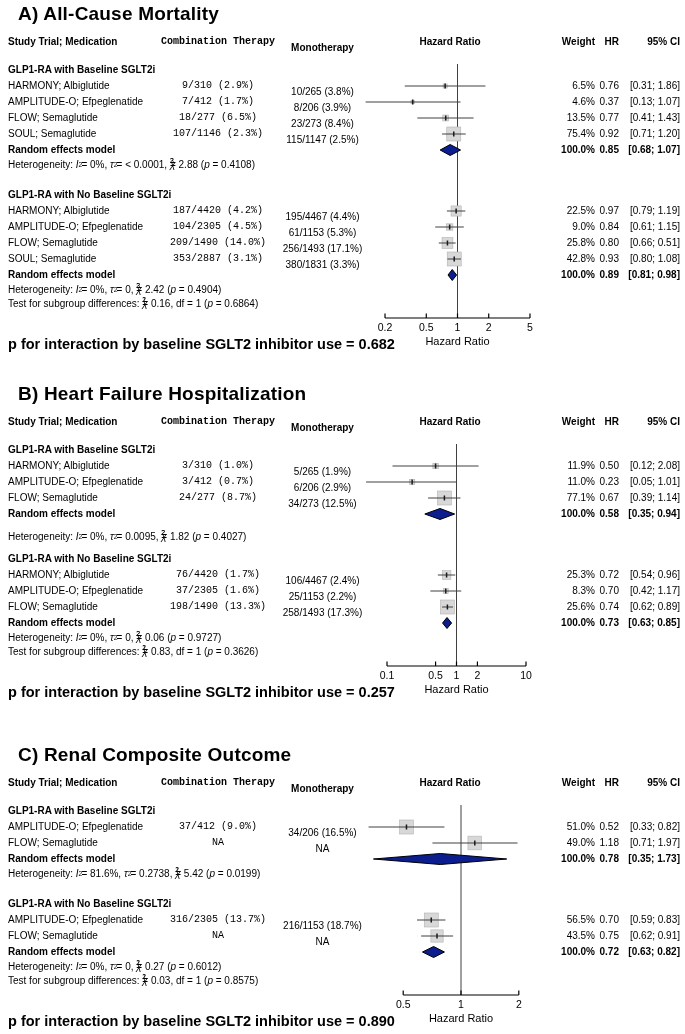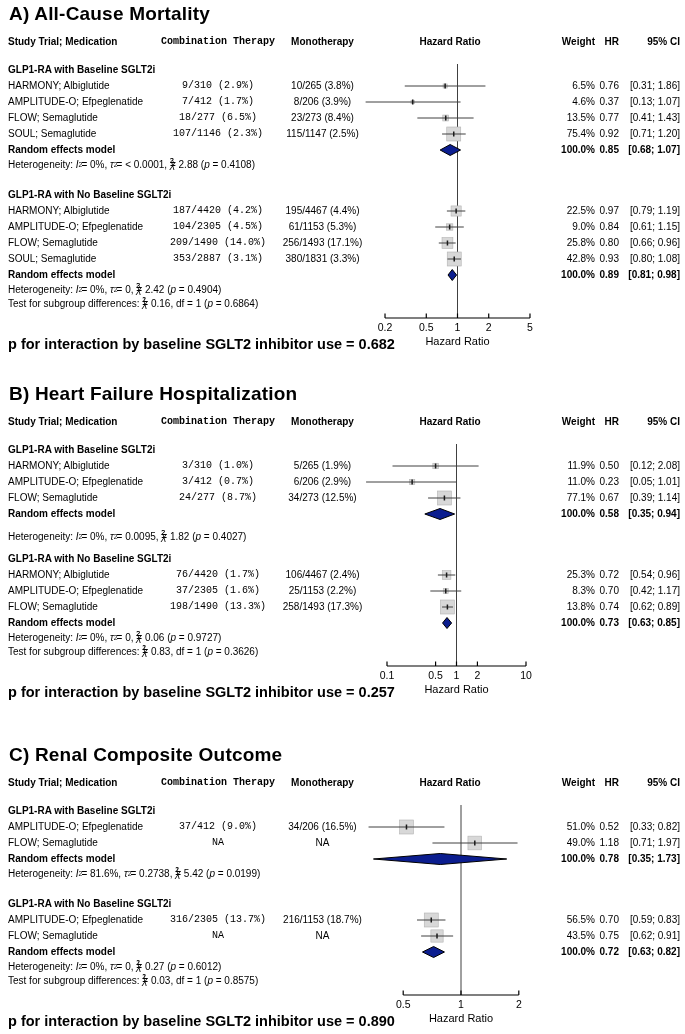--- a/index.html
+++ b/index.html
@@ -1,25 +1,25 @@
 <!DOCTYPE html>
 <html><head>
 <meta charset="utf-8">
 <style>
   html,body{margin:0;padding:0;background:#ffffff;width:685px;height:1034px;overflow:hidden;}
   body{font-family:"Liberation Sans","DejaVu Sans",sans-serif;color:#000;}
   .panel{position:absolute;left:0;width:685px;}
   #panelA{top:2px;} #panelB{top:382px;} #panelC{top:743px;}
-  .ptitle{margin:0 0 8px 0;padding-left:9px;font-size:19px;font-weight:bold;line-height:24px;height:24px;letter-spacing:.2px;}
+  .ptitle{margin:0 0 8px 0;padding-left:18px;font-size:19px;font-weight:bold;line-height:24px;height:24px;letter-spacing:.2px;}
   .rows{position:relative;width:685px;}
   .row{position:absolute;left:0;right:0;height:16px;line-height:16px;font-size:10px;white-space:nowrap;}
   .row span{position:absolute;white-space:nowrap;}
   .c-study{left:8px;}
   .c-combo{left:130px;width:176px;text-align:center;font-family:Liberation Mono, monospace;}
-  .c-mono{left:252px;width:141px;text-align:center;}
+  .c-mono{left:252px;width:141px;text-align:center;margin-top:6px;}
   .c-hrplot{left:365px;width:170px;text-align:center;}
   .c-weight{right:90px;text-align:right;}
   .c-hr{right:66px;text-align:right;}
   .c-ci{right:5px;text-align:right;}
   .bold{font-weight:bold;}
   .note{font-size:10px;line-height:14px;height:14px;}
   .note i{font-style:italic;}
   .sup{font-size:6.8px;vertical-align:4.5px;}
   .ss{display:inline-flex;flex-direction:column;align-items:flex-start;font-size:6.8px;line-height:5.6px;vertical-align:-3px;font-style:normal;}
   .chi{font-style:italic;}
@@ -148,21 +148,21 @@
         <span class="c-weight">9.0%</span>
         <span class="c-hr">0.84</span>
         <span class="c-ci">[0.61; 1.15]</span>
       </div>
       <div class="row" style="top: 201px;">
         <span class="c-study">FLOW; Semaglutide</span>
         <span class="c-combo">209/1490 (14.0%)</span>
         <span class="c-mono">256/1493 (17.1%)</span>
         <span class="c-weight">25.8%</span>
         <span class="c-hr">0.80</span>
-        <span class="c-ci">[0.66; 0.96]</span>
+        <span class="c-ci">[0.66; 0.51]</span>
       </div>
       <div class="row" style="top: 217px;">
         <span class="c-study">SOUL; Semaglutide</span>
         <span class="c-combo">353/2887 (3.1%)</span>
         <span class="c-mono">380/1831 (3.3%)</span>
         <span class="c-weight">42.8%</span>
         <span class="c-hr">0.93</span>
         <span class="c-ci">[0.80; 1.08]</span>
       </div>
       <div class="row" style="top: 233px;">
@@ -289,21 +289,21 @@
         <span class="c-combo">37/2305 (1.6%)</span>
         <span class="c-mono">25/1153 (2.2%)</span>
         <span class="c-weight">8.3%</span>
         <span class="c-hr">0.70</span>
         <span class="c-ci">[0.42; 1.17]</span>
       </div>
       <div class="row" style="top: 185px;">
         <span class="c-study">FLOW; Semaglutide</span>
         <span class="c-combo">198/1490 (13.3%)</span>
         <span class="c-mono">258/1493 (17.3%)</span>
-        <span class="c-weight">13.8%</span>
+        <span class="c-weight">25.6%</span>
         <span class="c-hr">0.74</span>
         <span class="c-ci">[0.62; 0.89]</span>
       </div>
       <div class="row" style="top: 201px;">
         <span class="c-study bold">Random effects model</span>
         <span class="c-weight bold">100.0%</span>
         <span class="c-hr bold">0.73</span>
         <span class="c-ci bold">[0.63; 0.85]</span>
       </div>
       <div class="row note" style="top: 217px;">

